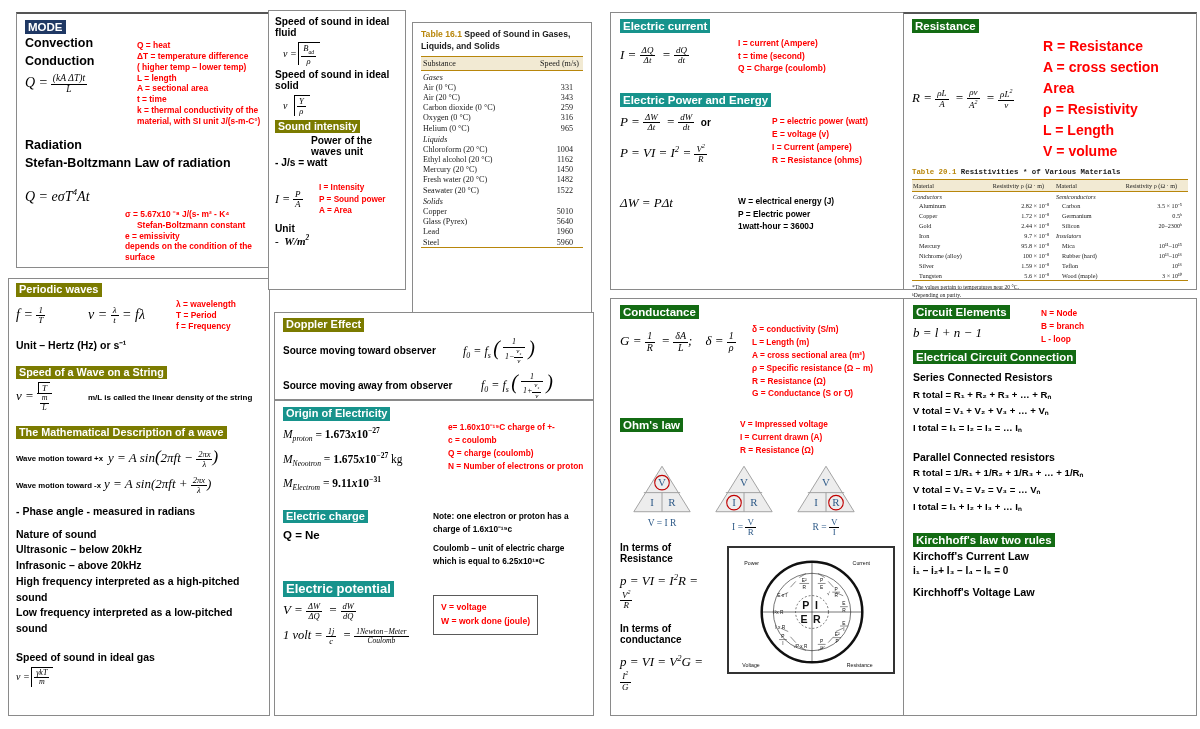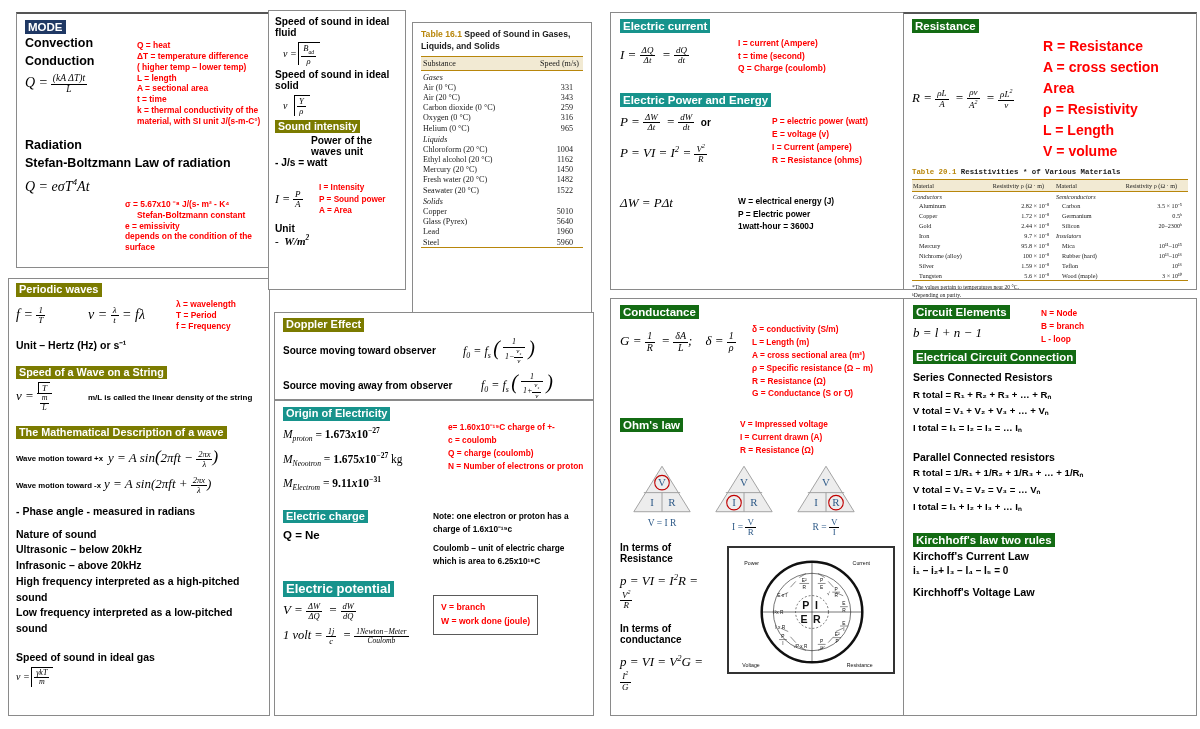--- a/index.html
+++ b/index.html
@@ -130,21 +130,21 @@
         <div>A = sectional area</div>
         <div>t = time</div>
         <div>k = thermal conductivity of the</div>
         <div>material, with SI unit J/(s-m-C°)</div>
       </div>
     </div>
 
     <div class="sp10"></div>
     <div class="big">Radiation</div>
     <div class="big">Stefan-Boltzmann Law of radiation</div>
-    <div class="serif it" style="font-size:14px;margin-top:4px;">Q = eσT<sup>4</sup>At</div>
+    <div class="serif it" style="font-size:14px;margin-top:14px;">Q = eσT<sup>4</sup>At</div>
 
     <div class="note red" style="margin:5px 0 0 100px;">
       <div>σ = 5.67x10 ⁻⁸ J/(s- m² - K⁴</div>
       <div style="padding-left:12px;">Stefan-Boltzmann constant</div>
       <div>e = emissivity</div>
       <div>depends on the condition of the</div>
       <div>surface</div>
     </div>
   </div>
 </div>
@@ -400,42 +400,42 @@
         <div>
           <span class="hl hl-teal" style="font-size:11px;">Electric charge</span>
         </div>
         <div class="bold" style="font-size:11.5px;margin-top:6px;">Q = Ne</div>
       </div>
       <div class="bold" style="font-size:8.3px;line-height:1.55;">
         <div>Note: one electron or proton has a</div>
         <div>charge of 1.6x10⁻¹⁹c</div>
         <div style="height:6px;"></div>
         <div>Coulomb – unit of electric charge</div>
-        <div>which is area to 6.25x10¹⁸C</div>
+        <div>which is equal to 6.25x10¹⁸C</div>
       </div>
     </div>
 
     <div class="sp14"></div>
     <div style="display:flex;">
       <div style="width:150px;">
         <div>
           <span class="hl hl-teal" style="font-size:13px;">Electric potential</span>
         </div>
         <div class="serif it" style="font-size:13px;margin-top:5px;">
           V =&nbsp;<span class="frac" style="font-size:8.5px;"><span class="num">ΔW</span><span class="den">ΔQ</span></span>
           &nbsp;=&nbsp;<span class="frac" style="font-size:8.5px;"><span class="num">dW</span><span class="den">dQ</span></span>
         </div>
         <div class="serif it" style="font-size:12.5px;margin-top:6px;">
           1 volt =&nbsp;<span class="frac" style="font-size:8.5px;"><span class="num">1j</span><span class="den">c</span></span>
           &nbsp;=&nbsp;<span class="frac" style="font-size:7.6px;"><span class="num">1Newton−Meter</span><span class="den">Coulomb</span></span>
         </div>
       </div>
       <div style="padding-top:14px;">
         <div class="notebox red" style="font-size:8.6px;line-height:1.6;">
-          <div>V = branch</div>
+          <div>V = voltage</div>
           <div>W = work done (joule)</div>
         </div>
       </div>
     </div>
   </div>
 </div>
 
 <div class="panel" id="p-cur">
   <div class="body">
     <div>

